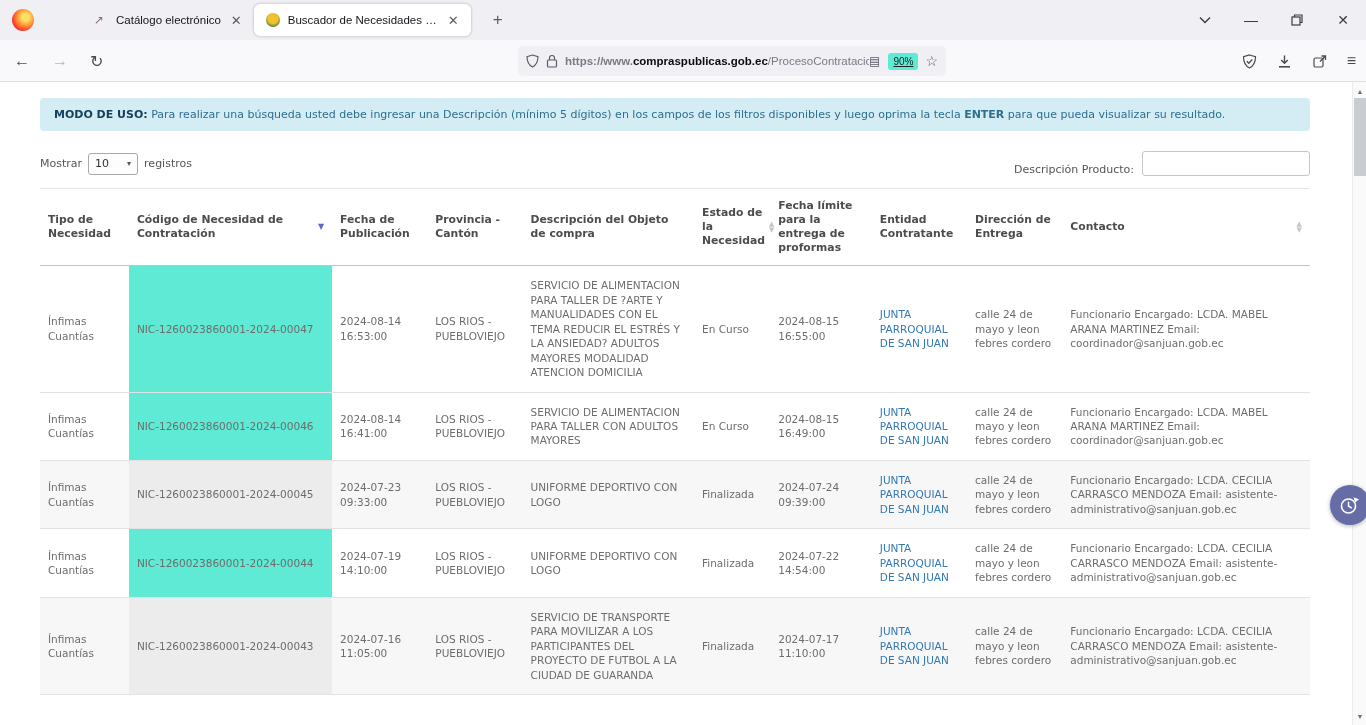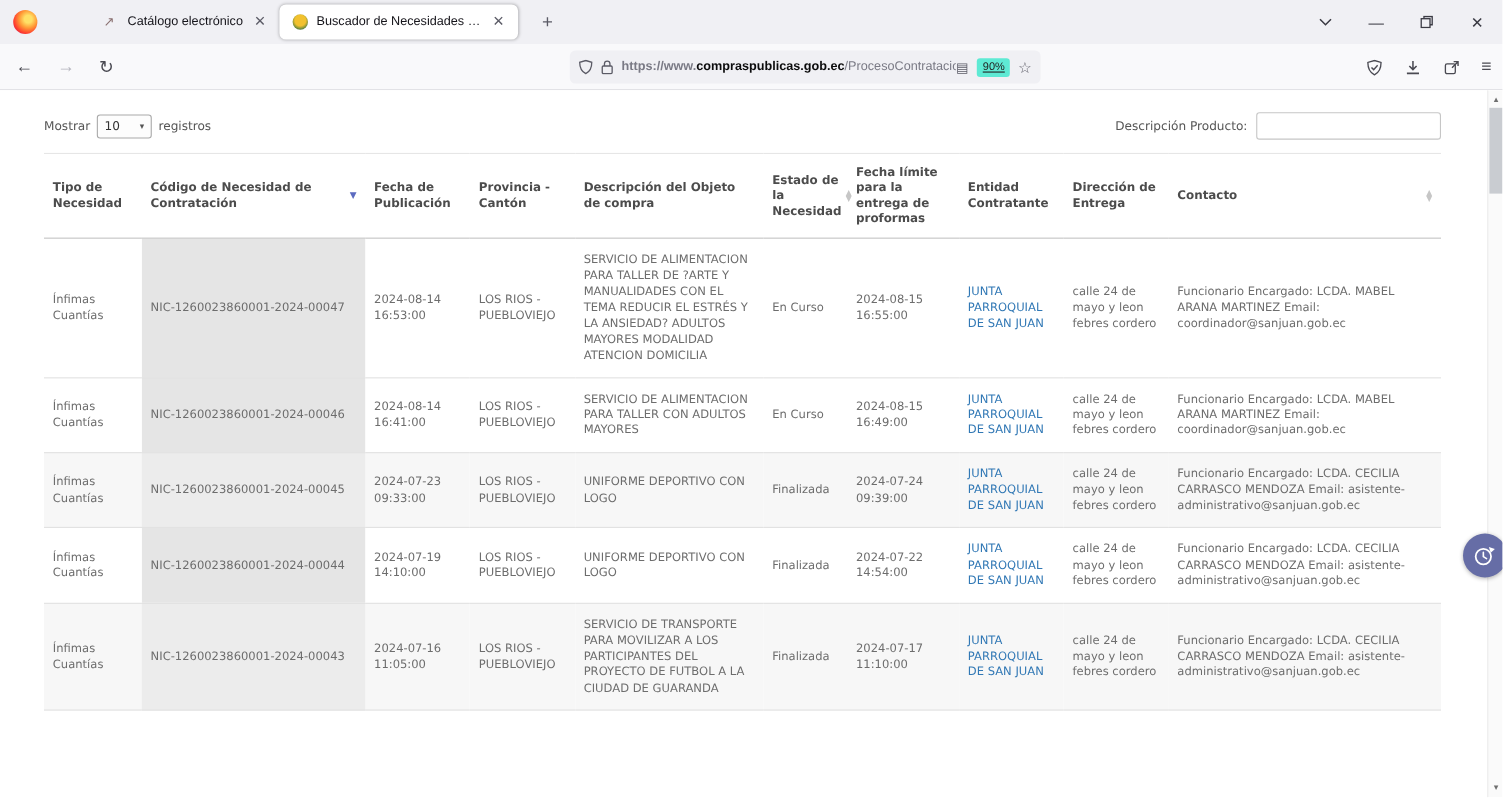--- a/index.html
+++ b/index.html
@@ -52,33 +52,33 @@
     font-size:11px; color:#2e6e8e; font-family:"DejaVu Sans",sans-serif; }
   .usage-banner b.lbl { color:#16405b; }
   .usage-banner b.enter { color:#2e6e8e; }
 
   .controls { margin-top:20px; display:flex; justify-content:space-between; align-items:center;
     font-size:11px; color:#555; font-family:"DejaVu Sans",sans-serif; }
   .show-entries { display:flex; align-items:center; gap:6px; }
   .select-box { border:1px solid #a9a9a9; border-radius:3px; background:#fdfdfd; height:22px;
     display:flex; align-items:center; gap:18px; padding:0 6px; font-size:11px; color:#333; }
   .select-box .arr { font-size:8px; color:#555; }
-  .prod-filter { display:flex; align-items:center; gap:8px;margin-left:37px; }
+  .prod-filter { display:flex; align-items:flex-end; gap:8px;margin-left:37px; }
   .prod-filter input { width:168px; height:25px; border:1px solid #c6c6c6; border-radius:3px;
     font-size:11px; padding:0 6px; }
 
   table.needs { margin-top:12px; width:100%; border-collapse:collapse; table-layout:fixed;
     font-family:"DejaVu Sans",sans-serif; font-size:10.5px; color:#6d6d6d; }
   thead th { text-align:left; vertical-align:middle; font-size:10.8px; color:#4c4c4c; font-weight:bold;
     padding:10px 8px; border-top:1px solid #e6e6e6; border-bottom:1px solid #c4c4c4; }
   .th-inner { display:flex; align-items:center; justify-content:space-between; gap:4px; line-height:1.3; }
   .sort-desc { color:#5c6bc0; font-size:8px; flex:0 0 auto; }
   .sort-both { display:flex; flex-direction:column; line-height:6px; font-size:7px; color:#c6c6c6; flex:0 0 auto; }
   tbody td { padding:12px 8px; border-bottom:1px solid #e2e2e2; vertical-align:middle; line-height:1.38; }
-  tbody td.sorted-col { background:#e5e5e5; }
+  tbody td.sorted-col { background:#5eead4; }
   tbody tr.shaded { background:#f7f7f7; }
   tbody tr.shaded td.sorted-col { background:#ececec; }
   a.entity-link { color:#3178b5; text-decoration:none; }
 
   
   .scrollbar { position:absolute; right:0; top:0; width:14px; height:100%; background:#fafafa;
     border-left:1px solid #ebebeb; }
   .sb-arrow { position:absolute; left:0; width:14px; height:14px; display:flex; align-items:center;
     justify-content:center; font-size:7px; color:#6f6f6f; }
   .sb-up { top:2px; } .sb-down { bottom:2px; }
@@ -168,20 +168,23 @@
           <path d="M8 7.5 L13 2.5 M9.5 2 H13.5 V6" fill="none" stroke="#4a4a52" stroke-width="1.3"></path>
         </svg>
     </span>
     <span class="ico menu-ico">≡</span>
   </div>
 </div>
 
 <div class="viewport">
   <div class="page">
 
+    <div class="usage-banner">
+      <b class="lbl">MODO DE USO:</b><span> Para realizar una búsqueda usted debe ingresar una Descripción (mínimo 5 dígitos) en los campos de los filtros disponibles y luego oprima la tecla </span><b class="enter">ENTER</b><span> para que pueda visualizar su resultado.</span>
+    </div>
 
     <div class="controls">
       <div class="show-entries">
         <span>Mostrar</span>
         <span class="select-box">
           <span>10</span>
           <span class="arr">▾</span>
         </span>
         <span>registros</span>
       </div>

